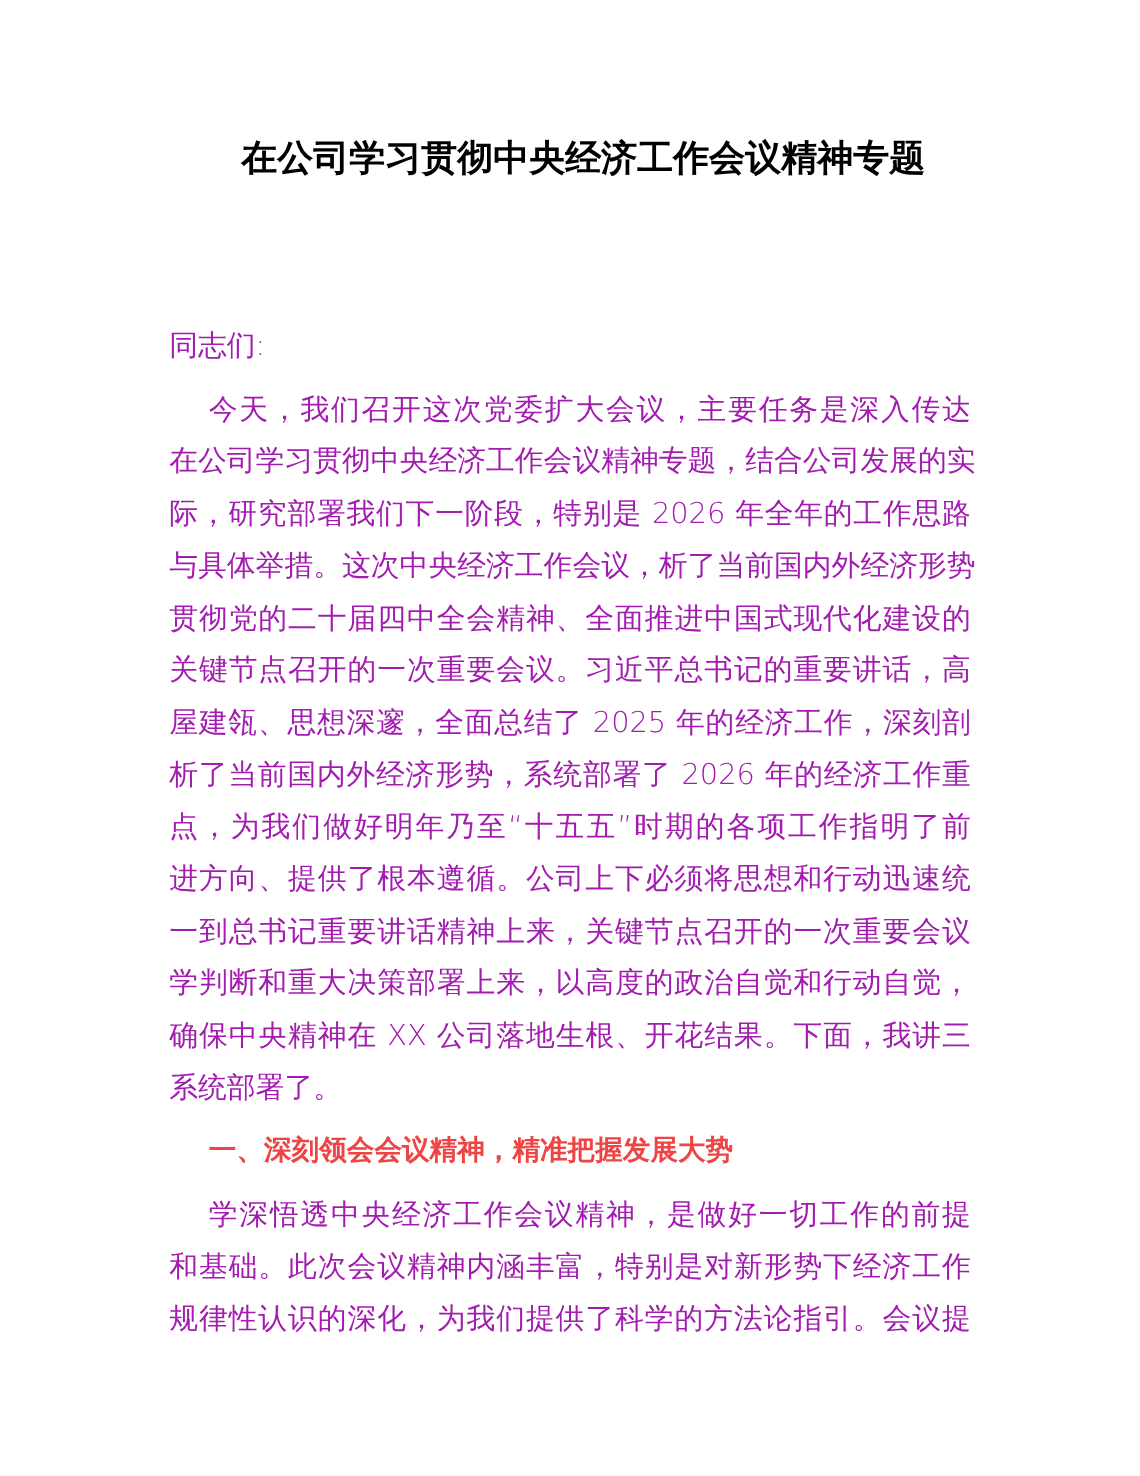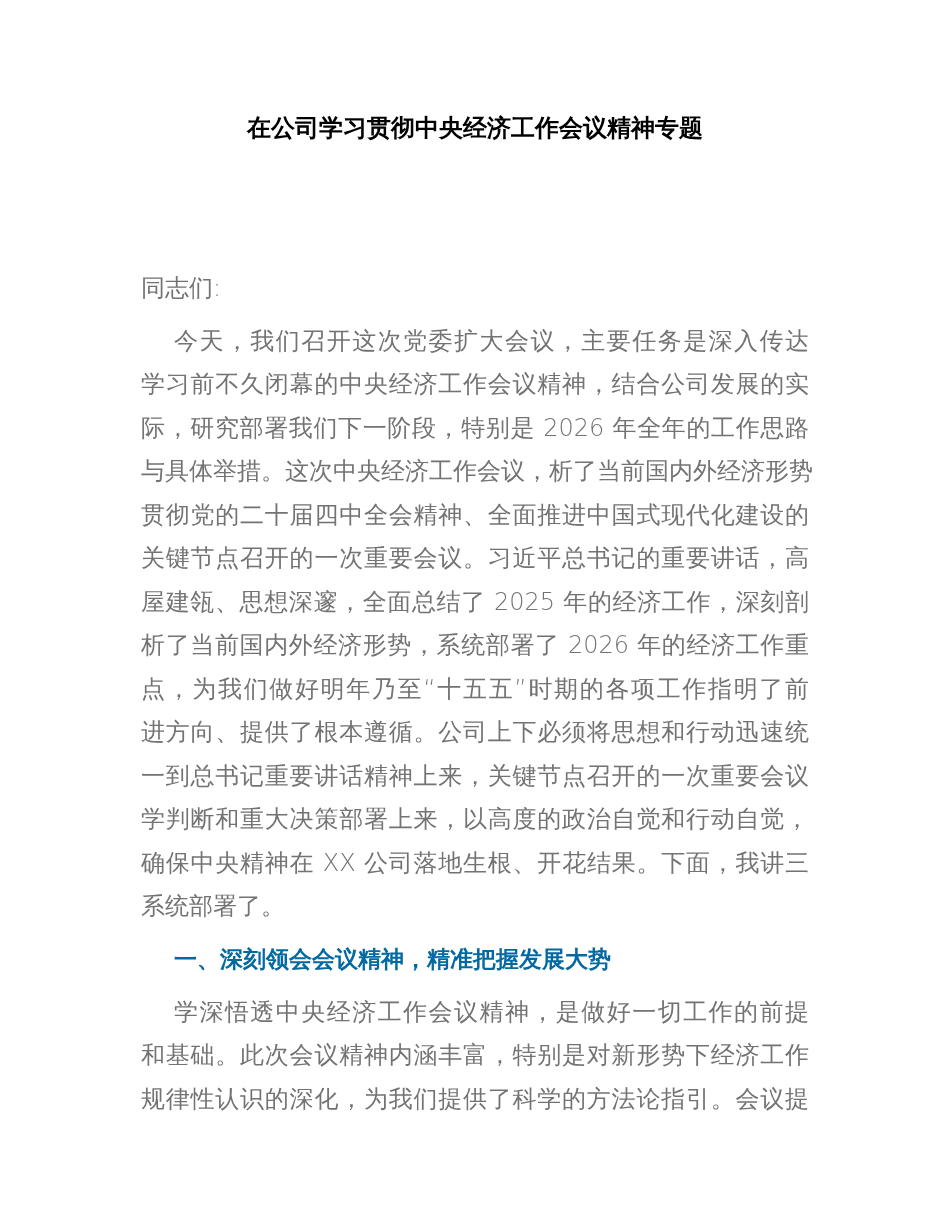--- a/index.html
+++ b/index.html
@@ -2,54 +2,54 @@
 <html><head>
 <meta charset="utf-8">
 <style>
   html, body { margin: 0; padding: 0; background: #ffffff; }
   body { width: 950px; height: 1230px; position: relative; overflow: hidden; }
   .page {
     position: absolute; left: 0; top: 0; width: 950px; height: 1230px;
     background: #ffffff; color: #111111;
   }
   .title {
-    position: absolute; left: 100px; width: 750px; text-align: center;
+    position: absolute; left: 111px; width: 750px; text-align: center;
     font-family: Liberation Serif, serif;
-    font-weight: bold; font-size: 24px; color: #000;
+    font-weight: bold; font-size: 30px; color: #000;
     letter-spacing: 0px; white-space: nowrap;
   }
   .title.l1 { top: 112px; }
   .title.l2 { top: 158px; }
   .line {
     position: absolute; left: 141px; width: 668px; height: 34px;
     font-family: "DejaVu Sans", "Liberation Sans", sans-serif;
-    font-size: 24px; line-height: 34px; color: #737373;
+    font-size: 24px; line-height: 34px; color: #a21caf;
     white-space: nowrap; text-align: justify; text-align-last: justify;
     font-weight: 300;
   }
   .line.last { text-align-last: left; }
   .line.indent { left: 174px; width: 635px; }
   .heading {
     position: absolute; left: 174px; top: 942px; height: 34px;
     font-family: "DejaVu Sans", "Liberation Sans", sans-serif;
-    font-weight: bold; font-size: 23px; line-height: 34px; color: #0369a1;
+    font-weight: bold; font-size: 23px; line-height: 34px; color: #ef4444;
     white-space: nowrap;
   }
 </style>
 </head>
 <body>
 
 <div class="page">
   <div class="title l1">在公司学习贯彻中央经济工作会议精神专题</div>
 
   <div class="line last" style="top:271px">同志们:</div>
 
   <div>
     <div class="line indent" style="top:324px">今天，我们召开这次党委扩大会议，主要任务是深入传达</div>
-    <div class="line" style="top:367px">学习前不久闭幕的中央经济工作会议精神，结合公司发展的实</div>
+    <div class="line" style="top:367px">在公司学习贯彻中央经济工作会议精神专题，结合公司发展的实</div>
     <div class="line" style="top:411px">际，研究部署我们下一阶段，特别是 2026 年全年的工作思路</div>
     <div class="line" style="top:454px">与具体举措。这次中央经济工作会议，析了当前国内外经济形势</div>
     <div class="line" style="top:498px">贯彻党的二十届四中全会精神、全面推进中国式现代化建设的</div>
     <div class="line" style="top:541px">关键节点召开的一次重要会议。习近平总书记的重要讲话，高</div>
     <div class="line" style="top:585px">屋建瓴、思想深邃，全面总结了 2025 年的经济工作，深刻剖</div>
     <div class="line" style="top:628px">析了当前国内外经济形势，系统部署了 2026 年的经济工作重</div>
     <div class="line" style="top:672px">点，为我们做好明年乃至“十五五”时期的各项工作指明了前</div>
     <div class="line" style="top:715px">进方向、提供了根本遵循。公司上下必须将思想和行动迅速统</div>
     <div class="line" style="top:759px">一到总书记重要讲话精神上来，关键节点召开的一次重要会议</div>
     <div class="line" style="top:802px">学判断和重大决策部署上来，以高度的政治自觉和行动自觉，</div>

